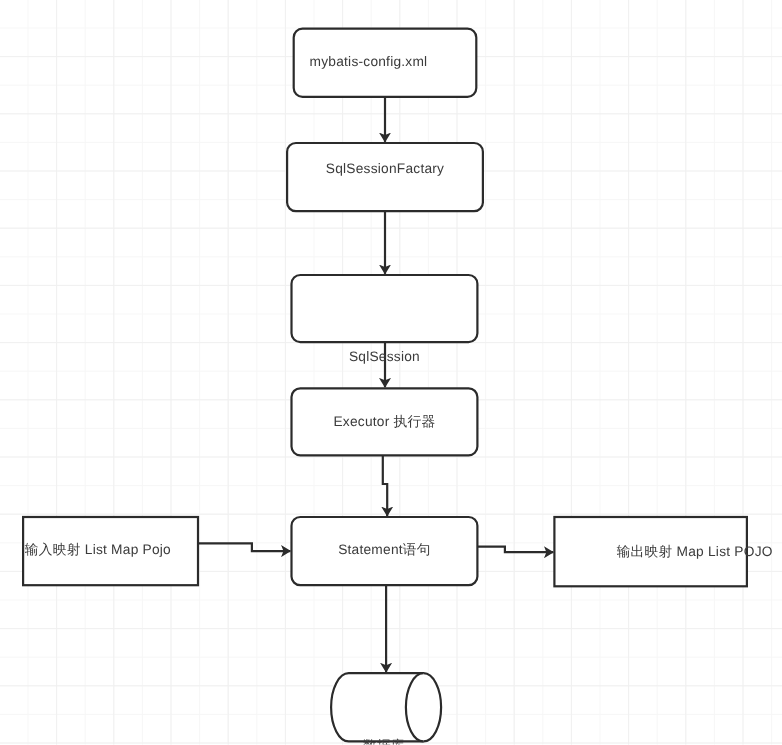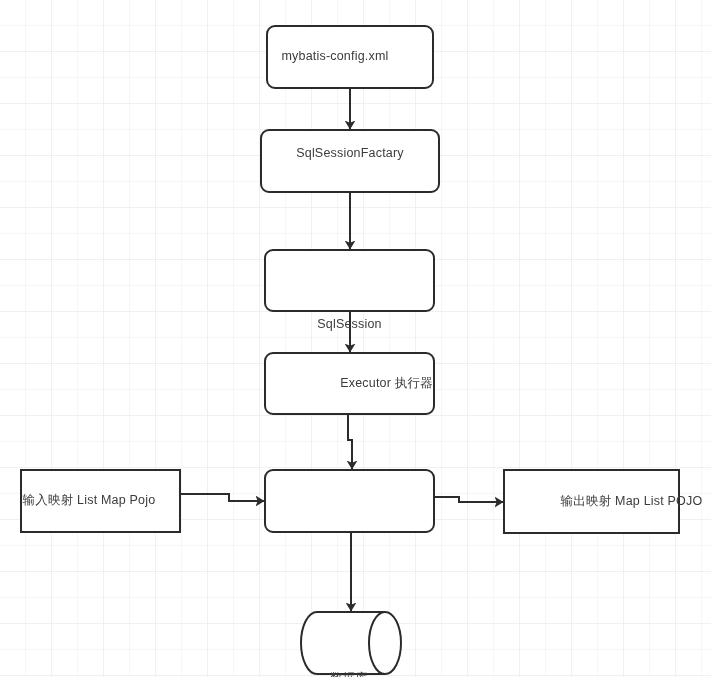--- a/index.html
+++ b/index.html
@@ -103,22 +103,23 @@
 
     </g>
   </svg>
 
   <div class="node-label" style="left:267px; top:26px; width:136px; height:62px;border-radius:17px;">mybatis-config.xml</div>
 
   <div class="node-label" style="left:261px; top:130px; width:178px; height:48px;">SqlSessionFactary</div>
 
   <div class="node-label" style="left:265px; top:250px; width:169px; height:61px;margin-top:44px;">SqlSession</div>
 
-  <div class="node-label" style="left:265px; top:353px; width:169px; height:61px;padding-left:37px;">Executor 执行器</div>
+  <div class="node-label" style="left:265px; top:353px; width:169px; height:61px;">Executor 执行器</div>
 
   <div class="node-label" style="left:21px; top:470px; width:136px; height:62px;">输入映射 List Map Pojo</div>
 
+  <div class="node-label" style="left:265px; top:470px; width:169px; height:62px;">Statement语句</div>
 
   <div class="node-label" style="left:504px; top:470px; width:175px; height:63px;padding-left:40px;">输出映射 Map List POJO</div>
 
   <div class="node-label" style="left:309px; top:612px; width:80px; height:62px;margin-top:36px;">数据库</div>
 
 </div>
 
 </body></html>

